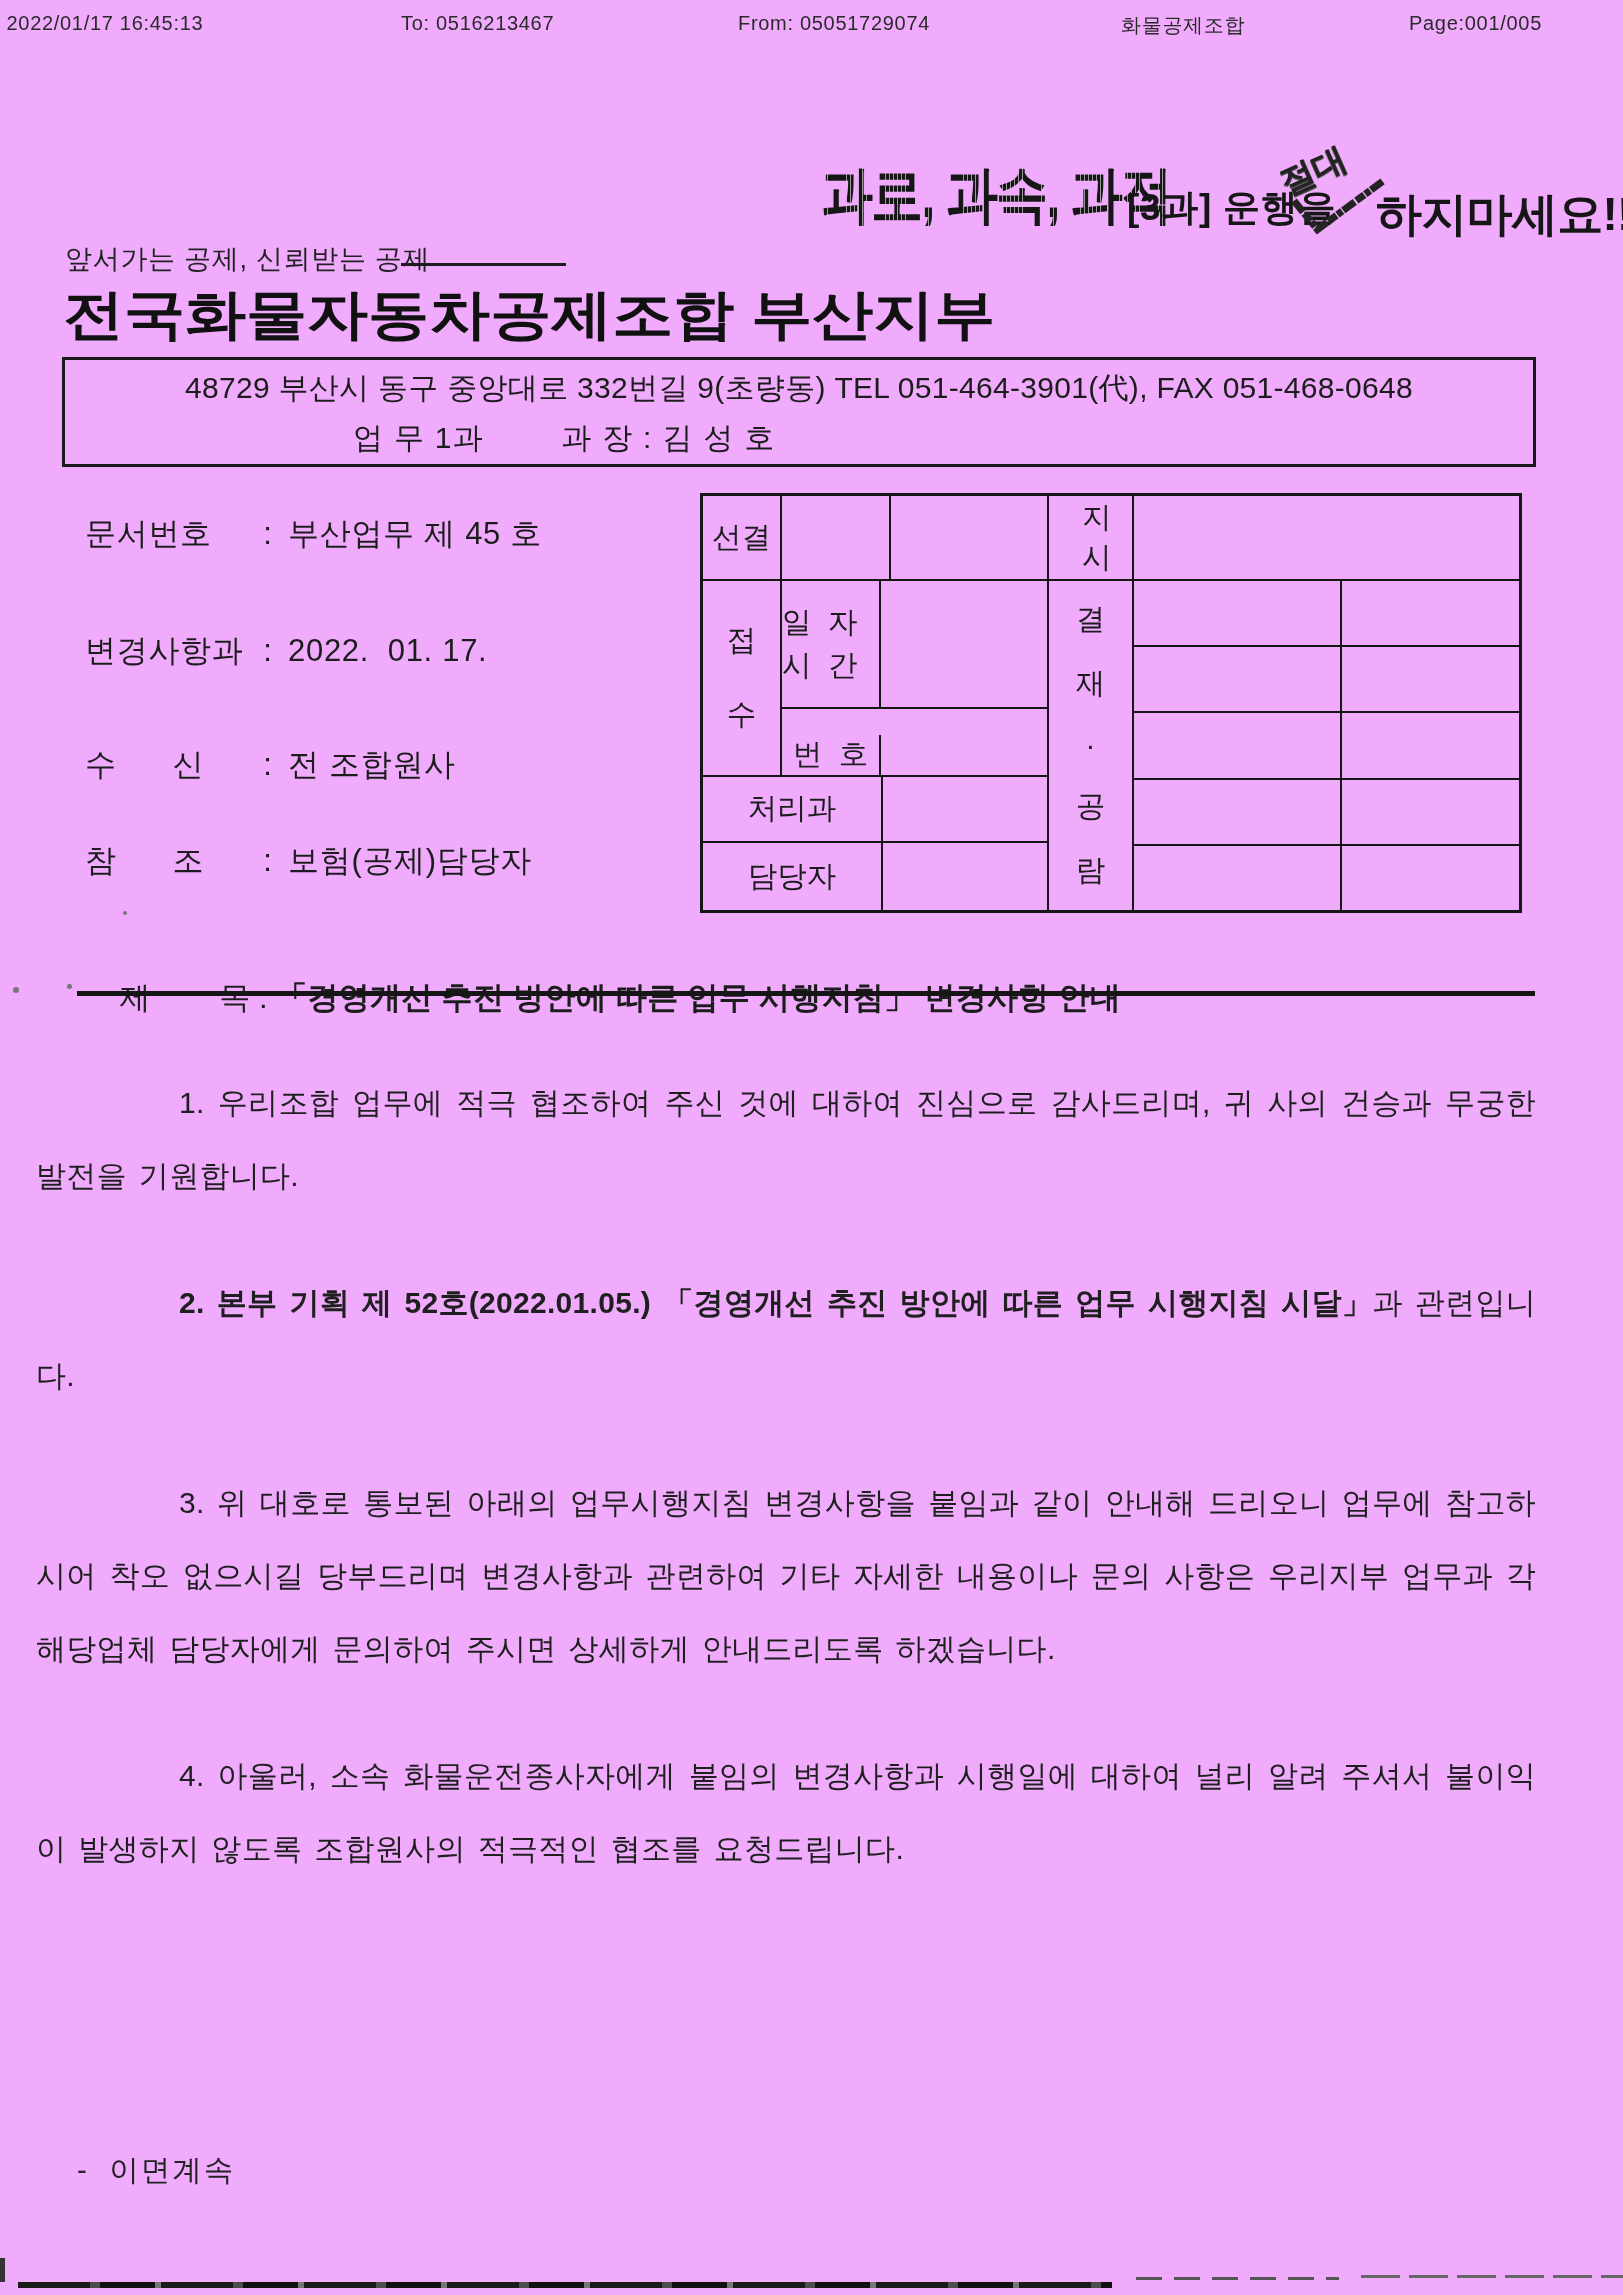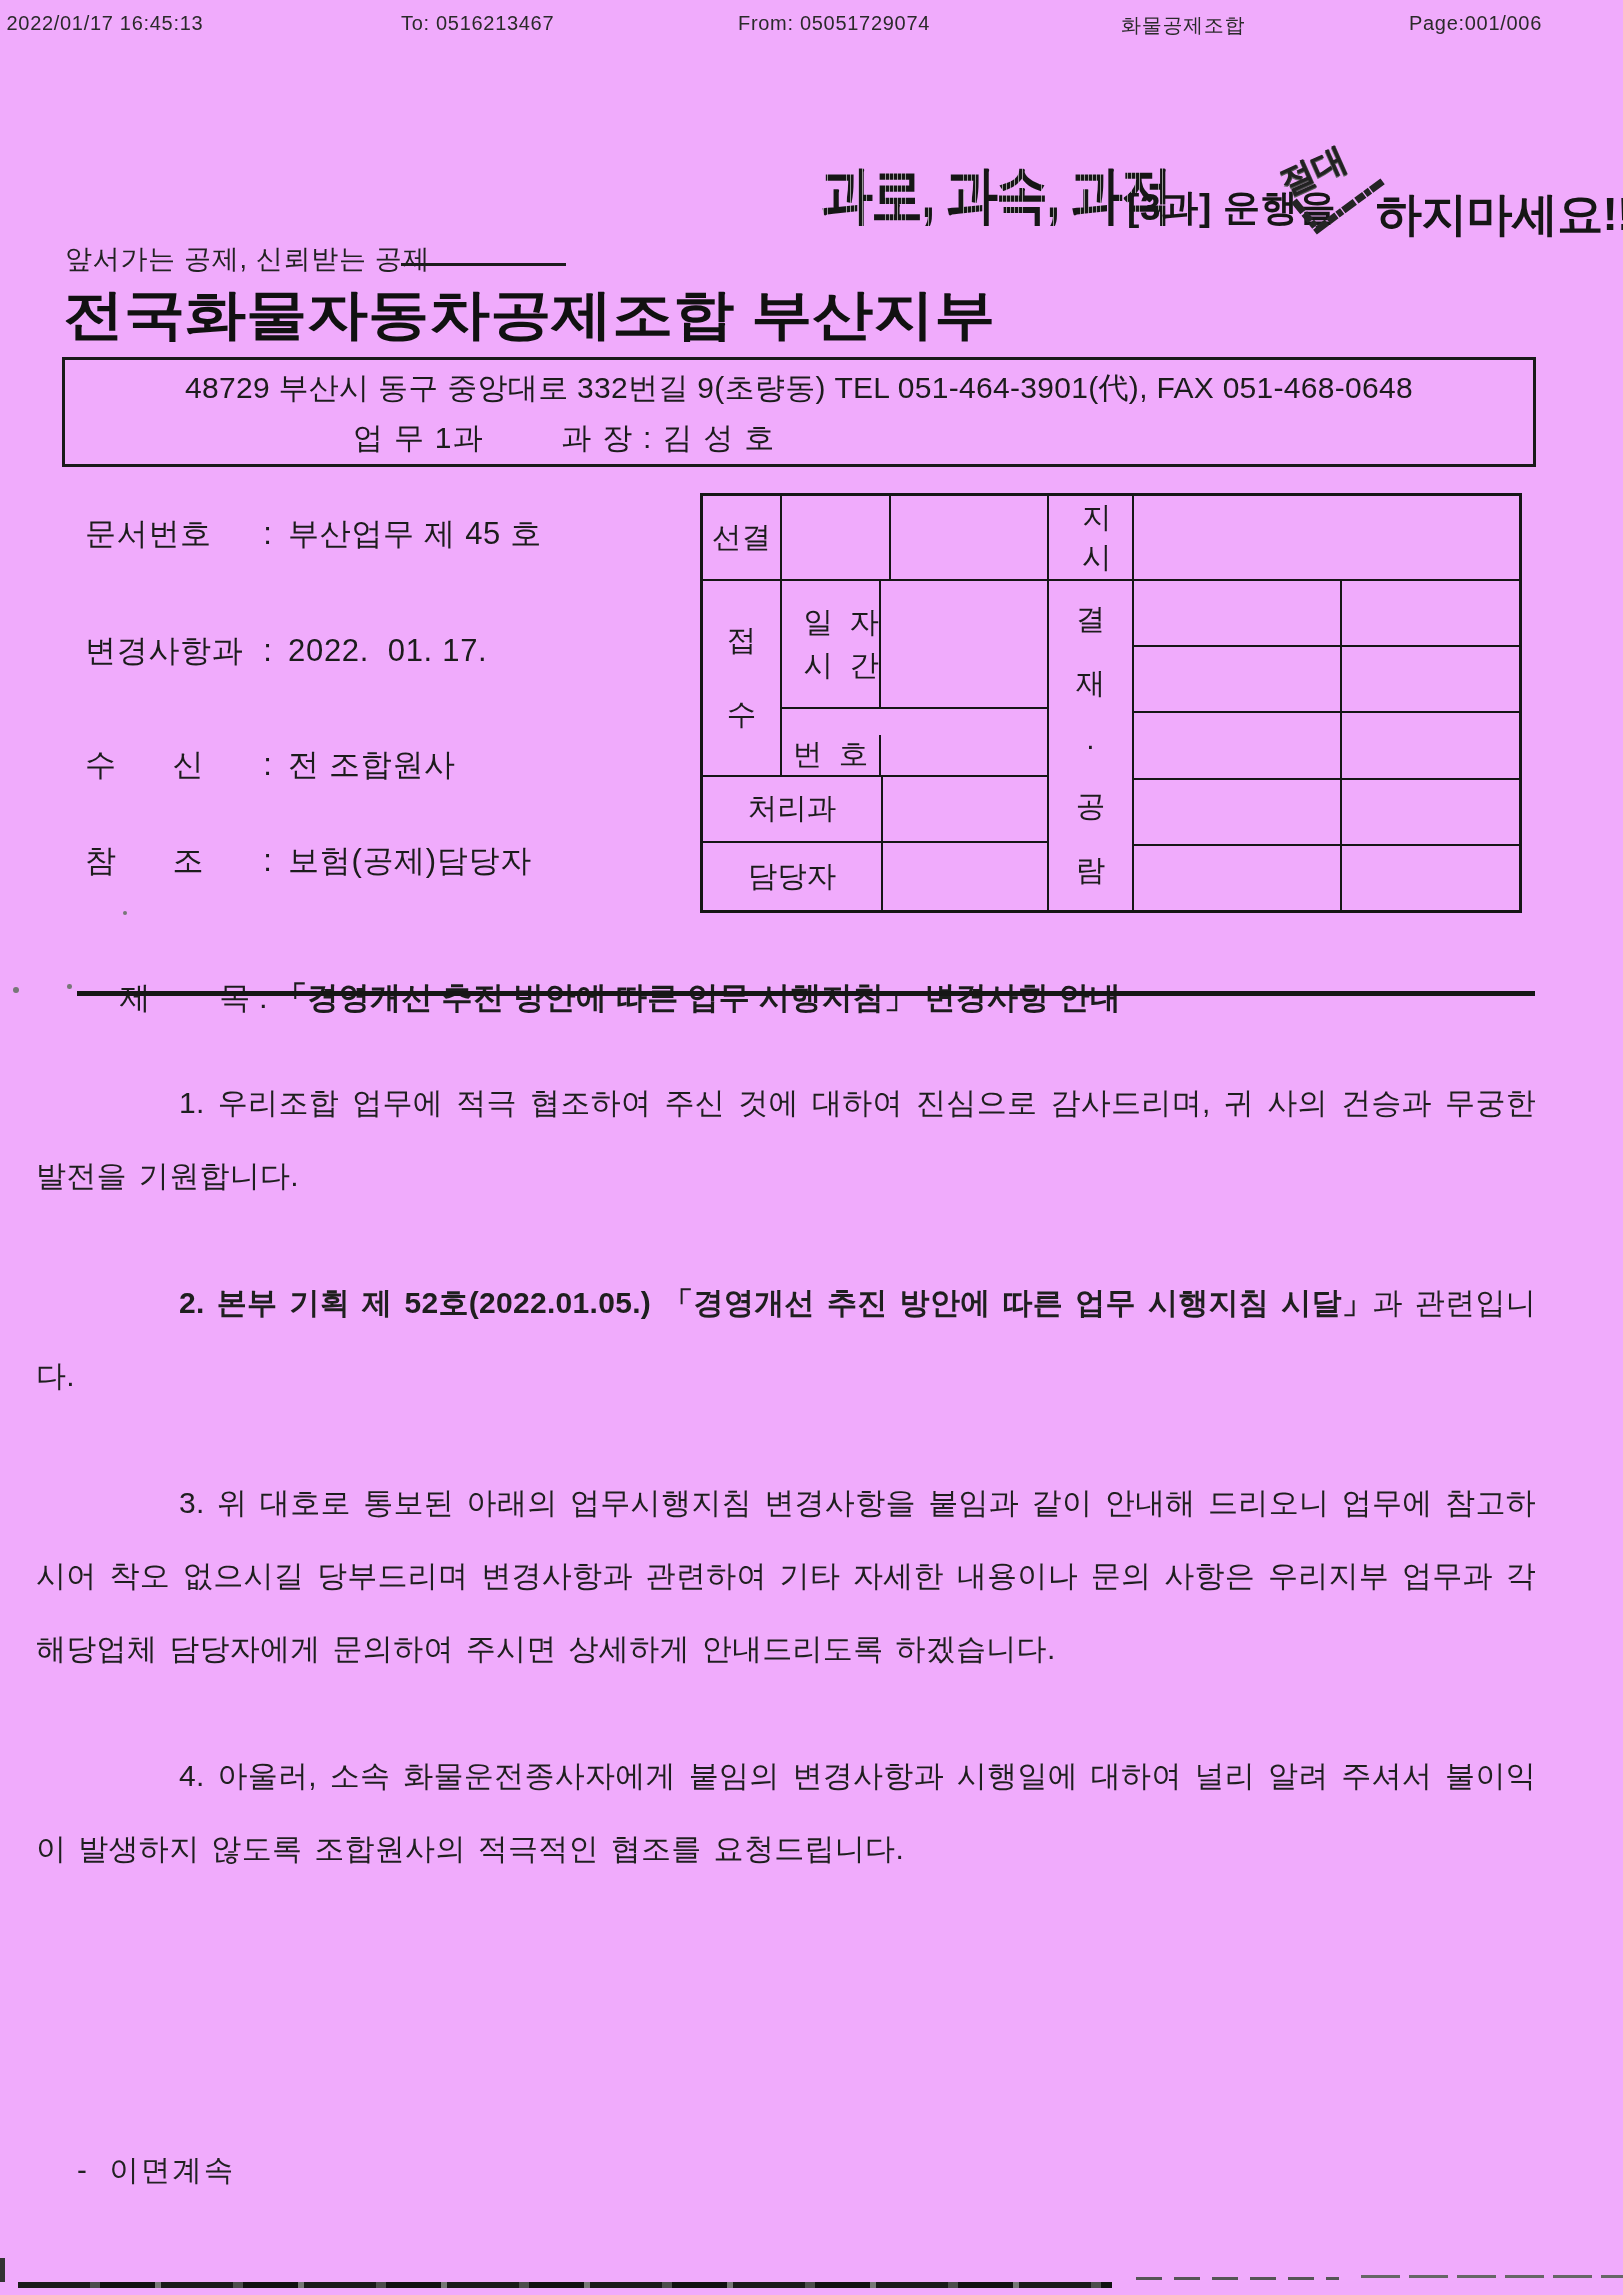--- a/index.html
+++ b/index.html
@@ -55,21 +55,21 @@
   .t-left{width:346px;border-right:2px solid #161616;display:flex;flex-direction:column;}
   .t-right{flex:1;display:flex;flex-direction:column;}
   .tl-r1{height:85px;border-bottom:2px solid #161616;display:flex;gap:10px;}
   .tl-r1 .c1{width:79px;border-right:2px solid #161616;display:flex;align-items:center;justify-content:center;}
   .tl-r1 .c2{width:99px;border-right:2px solid #161616;}
   .tl-r1 .c3{flex:1;}
   .tl-r2{height:196px;border-bottom:2px solid #161616;display:flex;}
   .jeopsu-cell{width:79px;border-right:2px solid #161616;display:flex;flex-direction:column;align-items:center;justify-content:center;gap:34px;}
   .tl-r2-right{flex:1;display:flex;flex-direction:column;}
   .row-iljasigan{height:129px;border-bottom:2px solid #161616;display:flex;}
-  .row-iljasigan .lblc{width:99px;border-right:2px solid #161616;display:flex;flex-direction:column;justify-content:space-around;align-items:flex-end;padding:20px 0;}
+  .row-iljasigan .lblc{width:99px;border-right:2px solid #161616;display:flex;flex-direction:column;justify-content:space-around;align-items:flex-start;padding:20px 0;}
   .row-iljasigan .valc{flex:1;}
   .row-beonho{flex:1;display:flex;margin-top:26px;}
   .row-beonho .lblc{width:99px;border-right:2px solid #161616;display:flex;align-items:center;justify-content:center;}
   .row-beonho .valc{flex:1;}
   .tl-r3{height:66px;border-bottom:2px solid #161616;display:flex;}
   .tl-r4{flex:1;display:flex;}
   .wide-lbl{width:180px;border-right:2px solid #161616;display:flex;align-items:center;justify-content:center;}
   .wide-val{flex:1;}
   .tr-r1{height:85px;border-bottom:2px solid #161616;display:flex;}
   .tr-r1 .c1{width:85px;border-right:2px solid #161616;display:flex;align-items:center;justify-content:center;padding-left:33px;}
@@ -104,21 +104,21 @@
 </head>
 <body>
 
 <div class="page">
 
   <div class="fax-header">
     <span class="fh-datetime">2022/01/17 16:45:13</span>
     <span class="fh-to">To: 0516213467</span>
     <span class="fh-from">From: 05051729074</span>
     <span class="fh-name">화물공제조합</span>
-    <span class="fh-page">Page:001/006</span>
+    <span class="fh-page">Page:001/005</span>
   </div>
 
   <div class="slogan">
     <span class="slogan-main">과로, 과속, 과적</span>
     <span class="slogan-mid">[3과] 운행을</span>
     <span class="slogan-rot">절대</span>
     <svg class="slogan-check" width="98" height="62" viewBox="0 0 150 95">
       <path d="M6 38 L42 82 L142 8" fill="none" stroke="#242424" stroke-width="11" stroke-dasharray="22 3 15 2 9 2"></path>
     </svg>
     <span class="slogan-tail">하지마세요!!</span>

